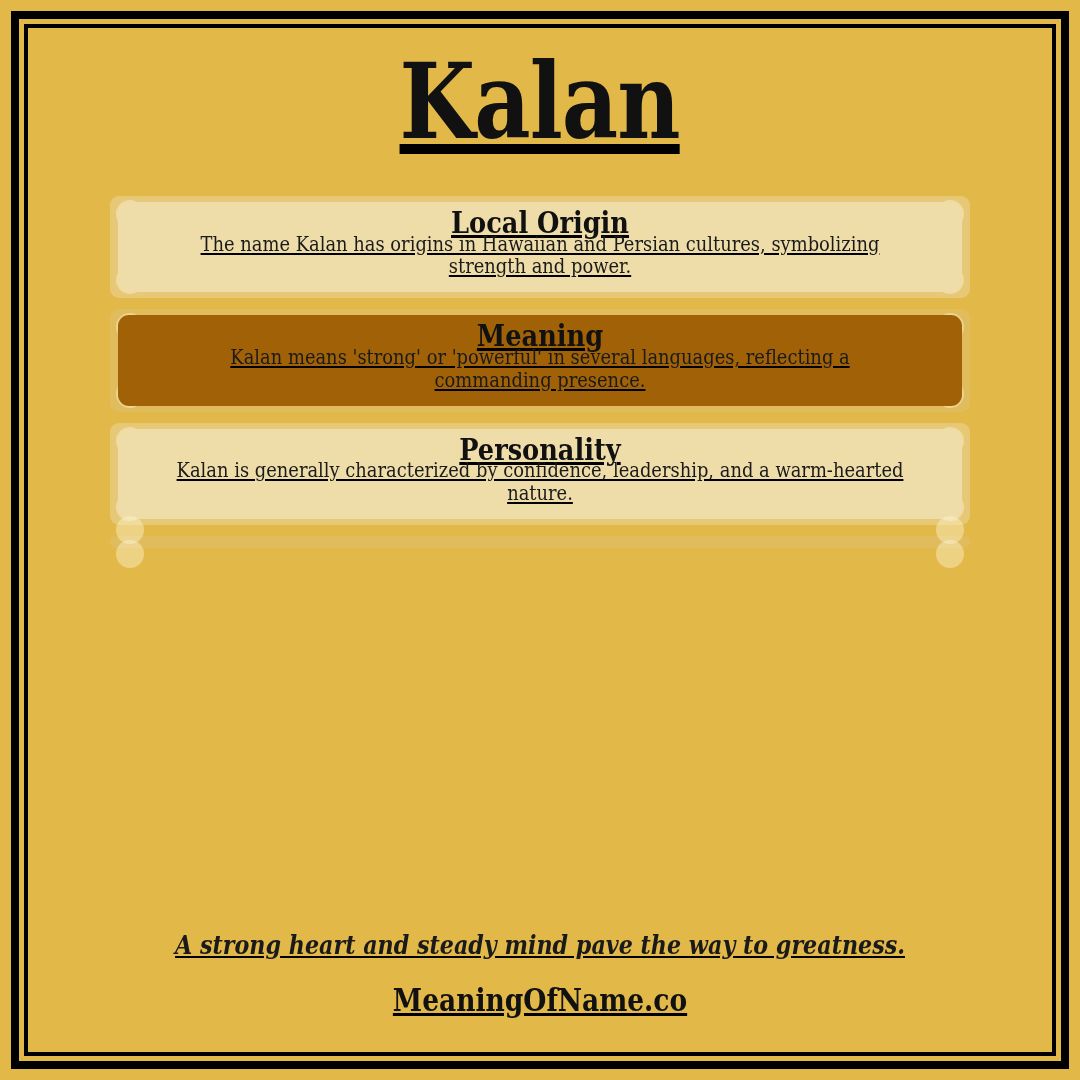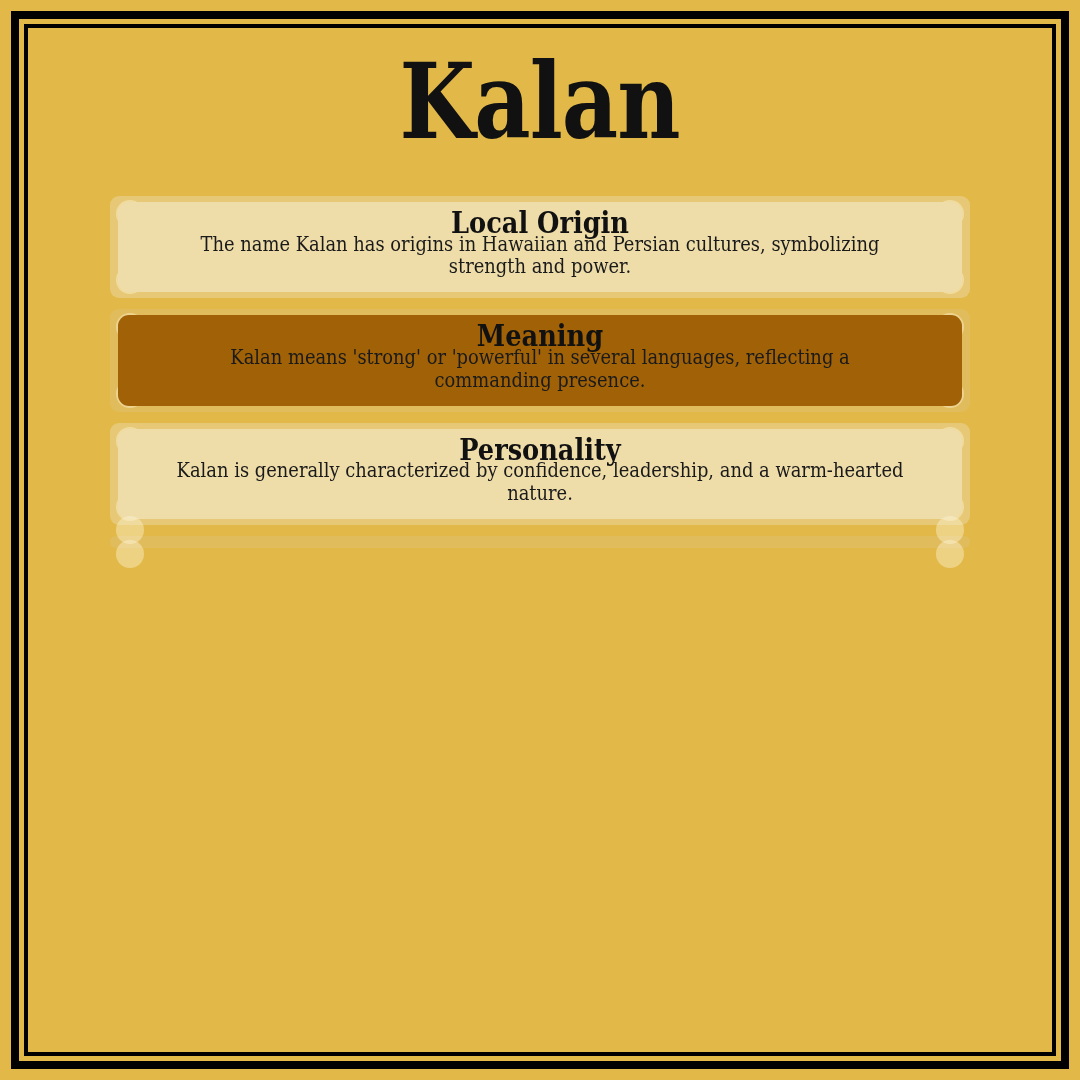--- a/index.html
+++ b/index.html
@@ -16,20 +16,21 @@
     position:relative;
     width:1080px; height:1080px;
     background:#e2b949;
     padding:11px;
   }
   #frame-outer {
     width:100%; height:100%;
     border:8px solid #000;
     padding:5px;
     background:#e2b949;
+    text-decoration:underline;
   }
   #frame-inner {
     width:100%; height:100%;
     border:4px solid #000;
     background:#e2b949;
     position:relative;
     display:flex;
     flex-direction:column;
     align-items:center;
   }
@@ -172,16 +173,20 @@
             </div>
           </div>
           <div class="card dark">
             <span class="rivet tl"></span>
             <span class="rivet tr"></span>
             <span class="rivet bl"></span>
             <span class="rivet br"></span>
           </div>
         </div>
 
+      <div id="footer">
+        <div id="tagline">A strong heart and steady mind pave the way to greatness.</div>
+        <div id="site">MeaningOfName.co</div>
+      </div>
 
     </div>
   </div>
 </div>
 
 </body></html>

